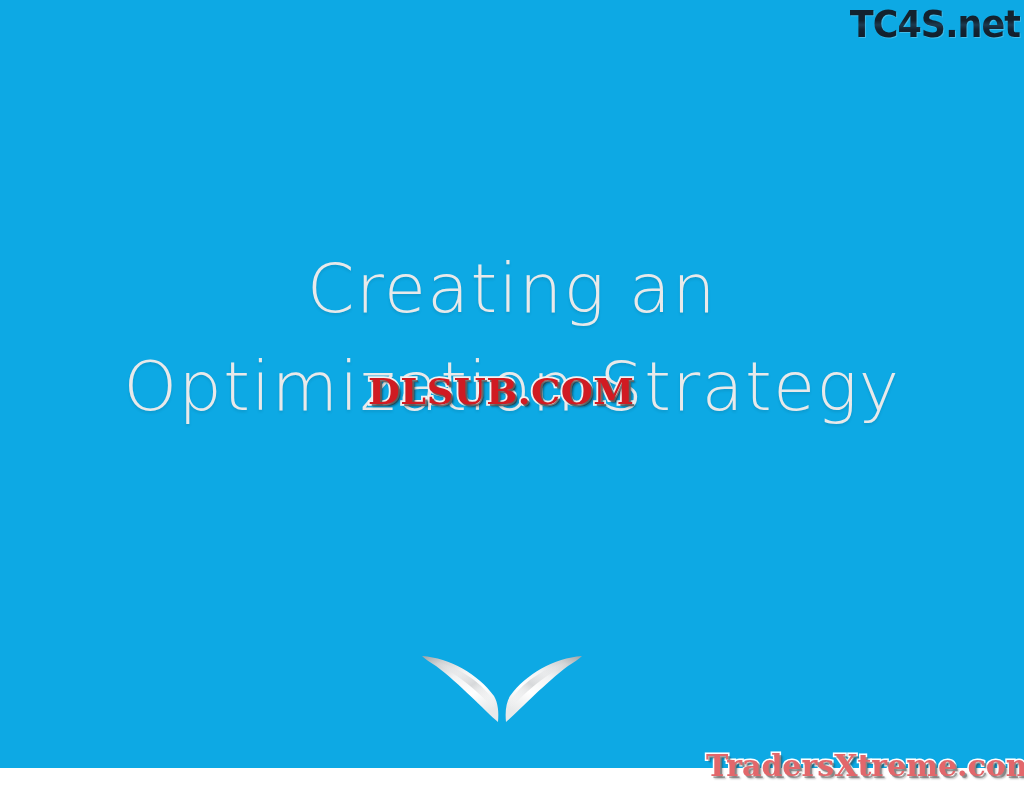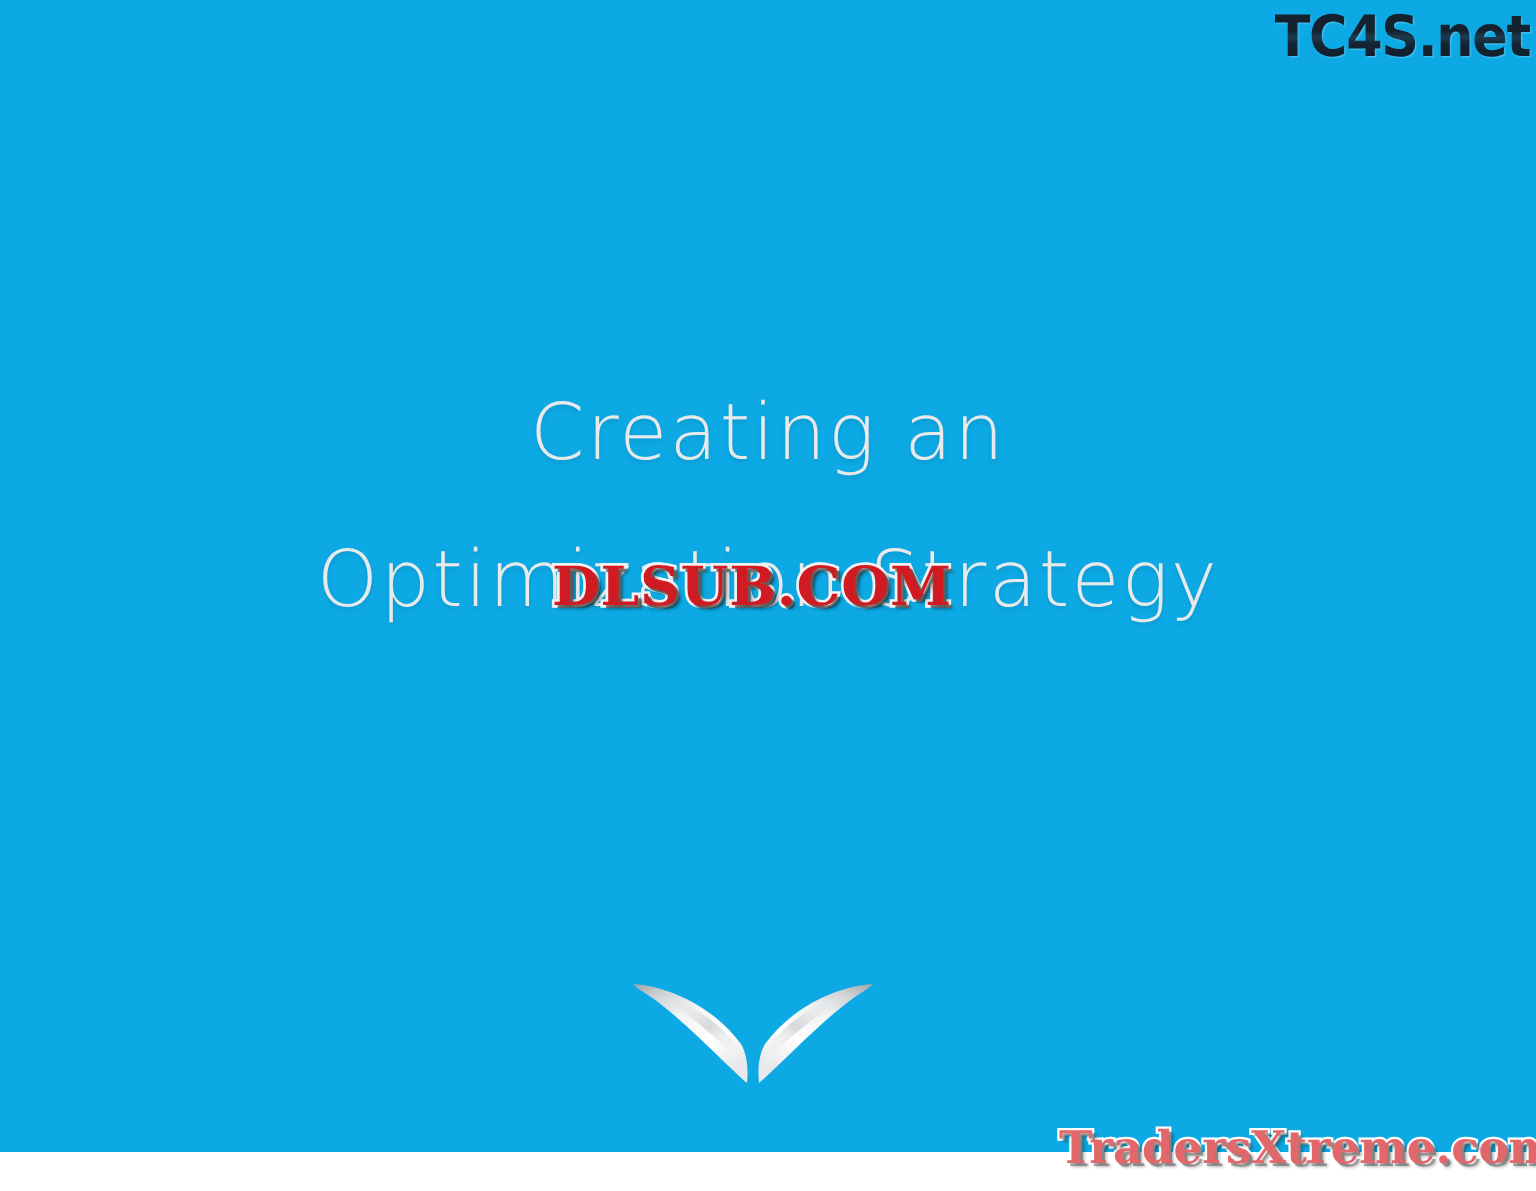--- a/index.html
+++ b/index.html
@@ -38,21 +38,21 @@
     left: 0;
     top: 240px;
     width: 1024px;
     text-align: center;
     pointer-events: none;
   }
   .title-line {
     display: block;
     font-family: "DejaVu Sans", sans-serif;
     font-weight: 300;
-    font-size: 52px;
+    font-size: 68px;
     line-height: 98px;
     letter-spacing: 1.5px;
     color: #e8e9ea;
     text-shadow: 0 2px 3px rgba(0,0,0,0.10);
     white-space: nowrap;
   }
 
   
   #logo-mark {
     position: absolute;

